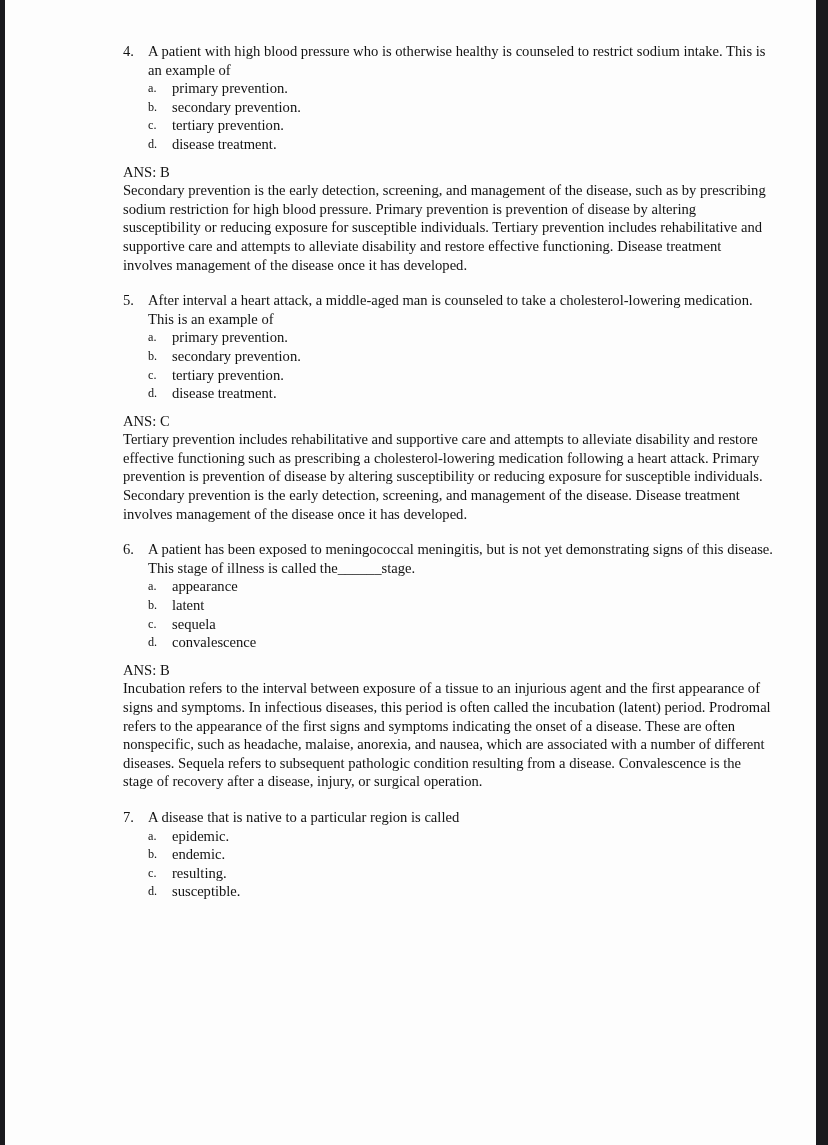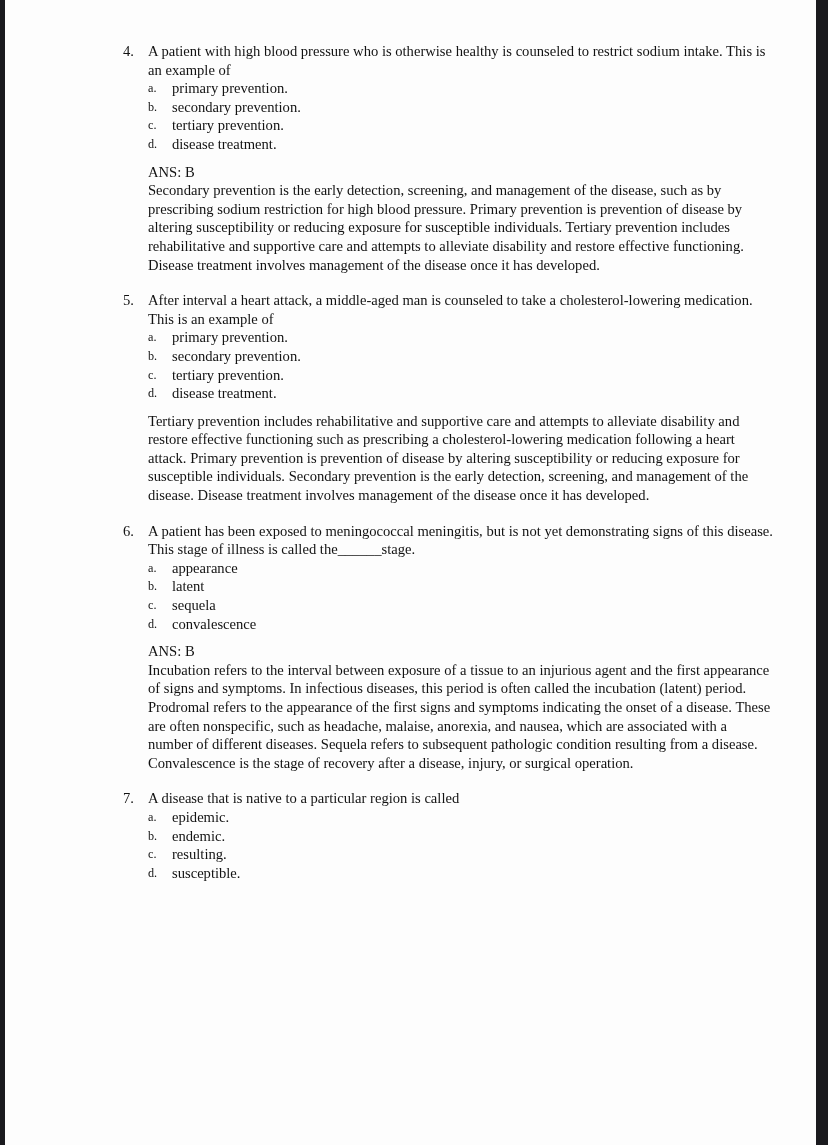--- a/index.html
+++ b/index.html
@@ -46,21 +46,20 @@
   .option { display: flex; }
   .opt-letter {
     width: 24px;
     flex-shrink: 0;
     font-size: 12.2px;
     line-height: 18.6px;
   }
   .opt-text { flex: 1; }
 
   .answer {
-    margin-left: 25px;
     margin-top: 9px;
   }
   .ans-label { }
   .ans-rationale { }
 </style>
 </head>
 <body>
 
 <div class="page">
   <div class="edge edge-left"></div>
@@ -114,20 +113,21 @@
         <div class="option">
           <span class="opt-letter">c.</span>
           <span class="opt-text">tertiary prevention.</span>
         </div>
         <div class="option">
           <span class="opt-letter">d.</span>
           <span class="opt-text">disease treatment.</span>
         </div>
       </div>
       <div class="answer">
+        <div class="ans-label">ANS: C</div>
         <div class="ans-rationale">Tertiary prevention includes rehabilitative and supportive care and attempts to alleviate disability and restore effective functioning such as prescribing a cholesterol-lowering medication following a heart attack. Primary prevention is prevention of disease by altering susceptibility or reducing exposure for susceptible individuals. Secondary prevention is the early detection, screening, and management of the disease. Disease treatment involves management of the disease once it has developed.</div>
       </div>
     </div>
 
     <div class="question">
       <div class="q-row">
         <span class="q-num">6.</span>
         <span class="q-text">A patient has been exposed to meningococcal meningitis, but is not yet demonstrating signs of this disease. This stage of illness is called the______stage.</span>
       </div>
       <div class="options">

